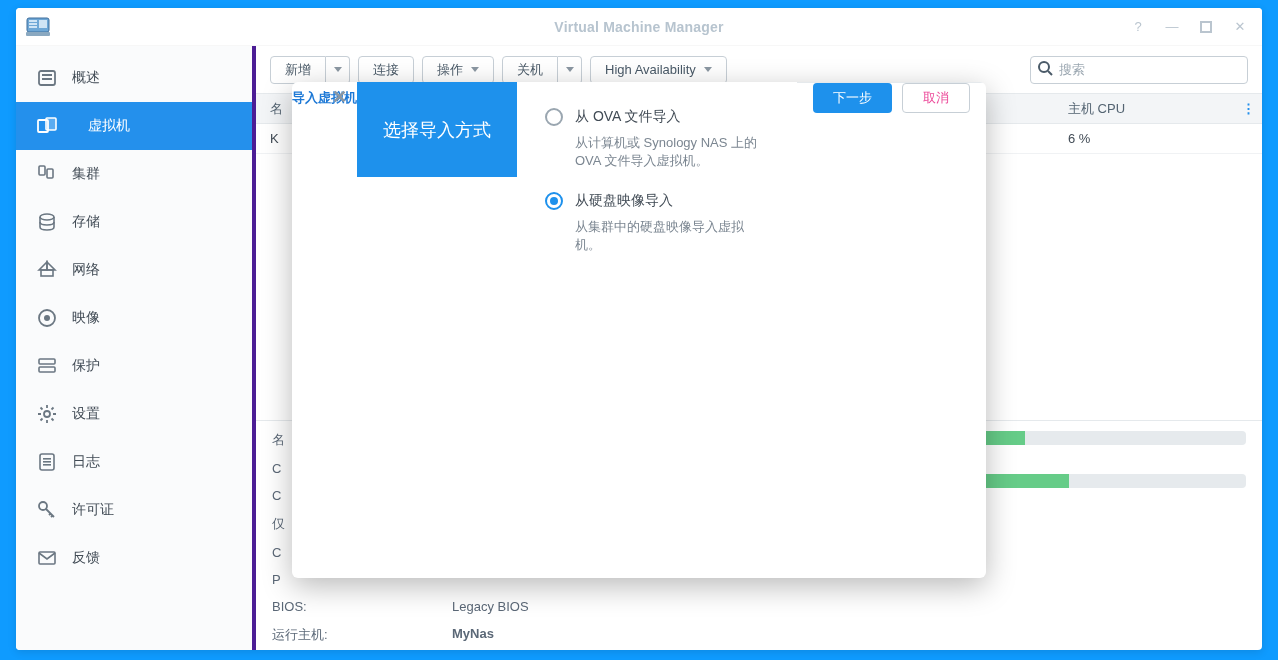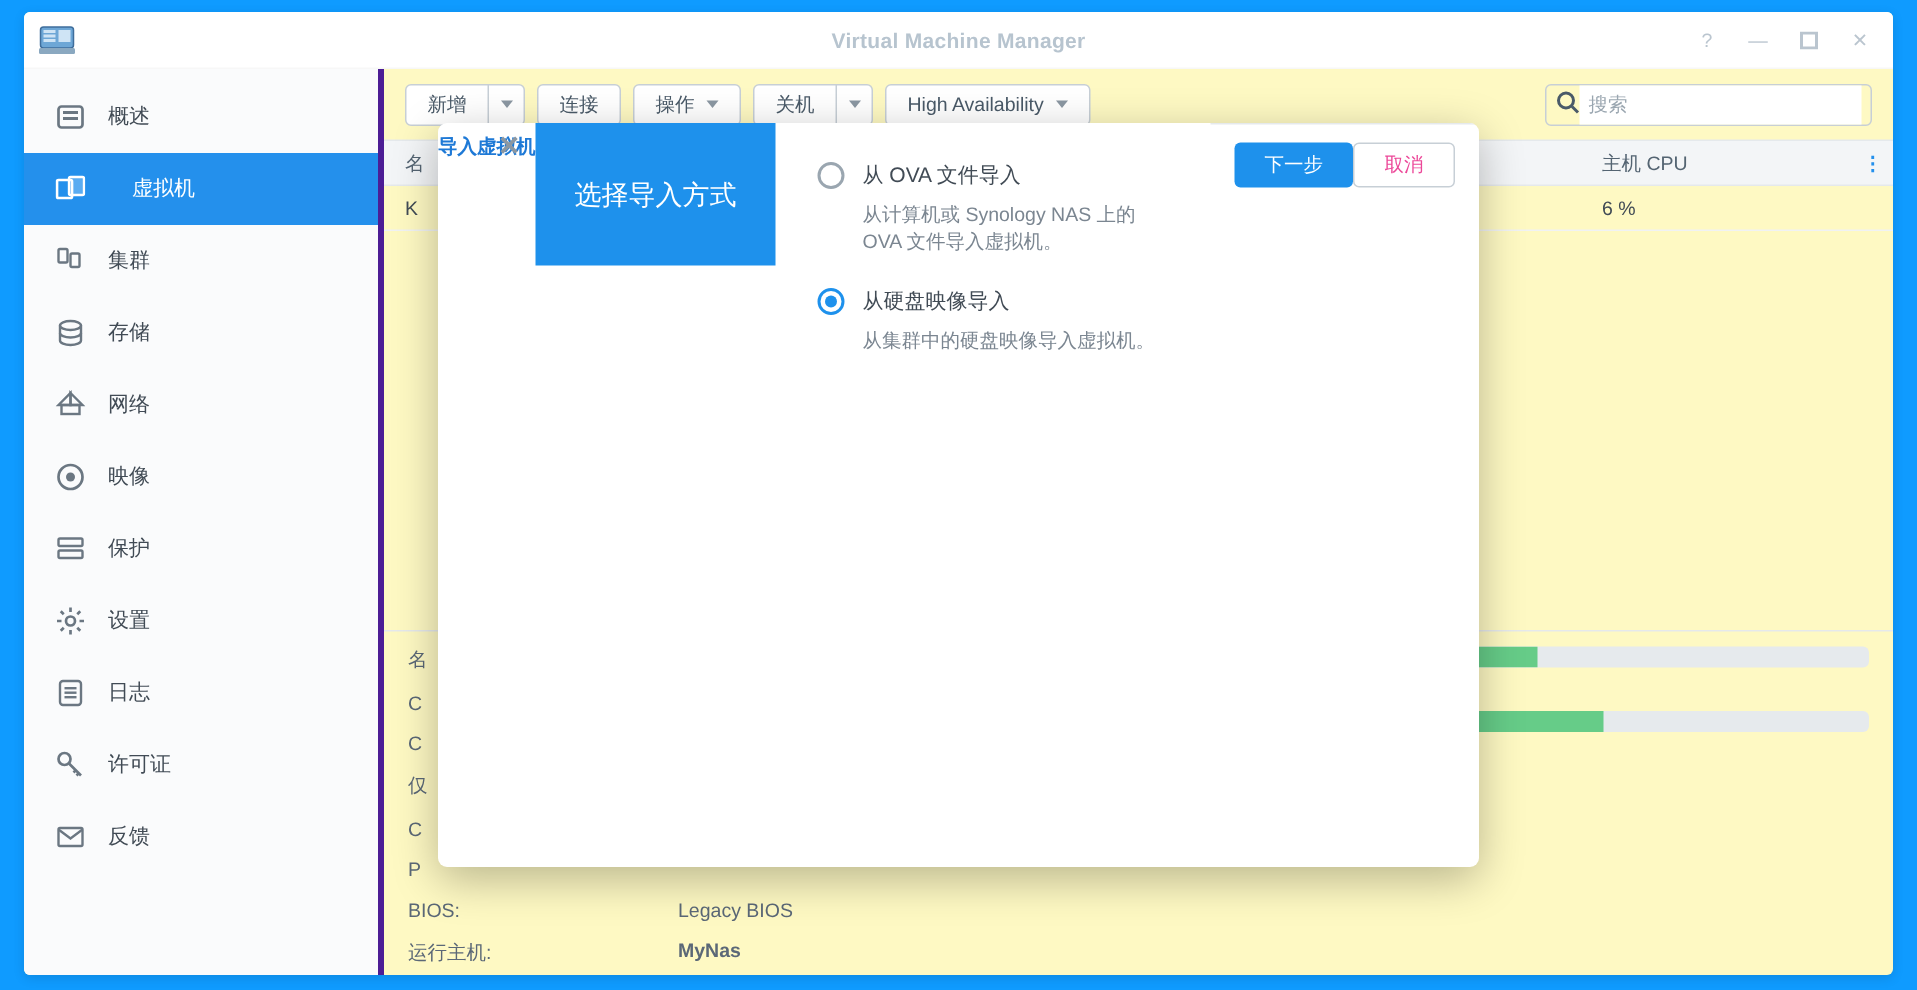--- a/index.html
+++ b/index.html
@@ -1,19 +1,19 @@
 <!DOCTYPE html>
 <html><head>
   <meta charset="utf-8">
   <style>
     * { margin: 0; padding: 0; box-sizing: border-box; }
     body { font-family: "Microsoft YaHei", Verdana, sans-serif; font-size: 13px; color: #414b55; background: #0f9bff; width: 1278px; height: 660px; overflow: hidden; position: relative; }
 
     
-    .window { position: absolute; top: 8px; left: 16px; right: 16px; bottom: 10px; background: #fef9c3; border-radius: 4px; overflow: hidden; box-shadow: 0 2px 8px rgba(0,0,0,.12); display: flex; flex-direction: column; }
+    .window { position: absolute; top: 8px; left: 16px; right: 16px; bottom: 10px; background: #ffffff; border-radius: 4px; overflow: hidden; box-shadow: 0 2px 8px rgba(0,0,0,.12); display: flex; flex-direction: column; }
 
     
     .titlebar { height: 38px; display: flex; align-items: center; padding: 0 10px; background: #fff; border-bottom: 1px solid rgba(0,0,0,.03); position: relative; }
     .titlebar .app-icon { width: 24px; height: 20px; margin-right: 8px; }
     .titlebar .title { position: absolute; left: 50%; transform: translateX(-50%); font-weight: 700; color: #b7c4cf; font-size: 14px; letter-spacing: .2px; }
     .titlebar .win-controls { position: absolute; right: 10px; display: flex; gap: 10px; color: #bac5cf; }
     .win-btn { width: 24px; height: 24px; display: flex; align-items: center; justify-content: center; cursor: pointer; }
 
     
     .content { flex: 1; display: flex; min-height: 0; }
@@ -59,21 +59,21 @@
     .modal-title .close { position: absolute; right: 10px; top: 6px; color: #8b97a2; cursor: pointer; font-size: 18px; line-height: 1; }
     .modal-banner { height: 95px; background: #1e91ec; color: #fff; display: flex; align-items: center; padding: 0 26px; font-size: 18px; }
     .modal-body { flex: 1; padding: 26px 28px; }
     .radio-row { display: flex; align-items: center; gap: 12px; margin-bottom: 8px; cursor: pointer; }
     .radio { width: 18px; height: 18px; border: 2px solid #9aa6b0; border-radius: 50%; display: flex; align-items: center; justify-content: center; }
     .radio.on { border-color: #1e91ec; }
     .radio .dot { width: 8px; height: 8px; background: #1e91ec; border-radius: 50%; display: none; }
     .radio.on .dot { display: block; }
     .radio-desc { color: #7b8691; font-size: 13px; margin: 0 0 22px 30px; }
     .radio-label { color: #414b55; font-size: 14px; }
-    .modal-foot { height: 54px; border-top: 1px solid #e5e9ec; display: flex; align-items: center; justify-content: flex-end; padding: 0 16px; }
+    .modal-foot { height: 54px; border-top: 1px solid #e5e9ec; display: flex; align-items: flex-start; justify-content: flex-end; gap: 10px; padding: 0 16px; }
     .btn-primary { background: #1e91ec; border: none; color: #fff; height: 30px; padding: 0 20px; border-radius: 4px; cursor: pointer; font-size: 13px; }
     .btn-default { background: #fff; border: 1px solid #c7cfd6; color: #ec4899; height: 30px; padding: 0 20px; border-radius: 4px; cursor: pointer; font-size: 13px; }
 
     .dots-v { font-weight: 700; color: #2490ec; letter-spacing: -1px; }
   </style>
 </head>
 <body>
 
 <div class="window">
 

